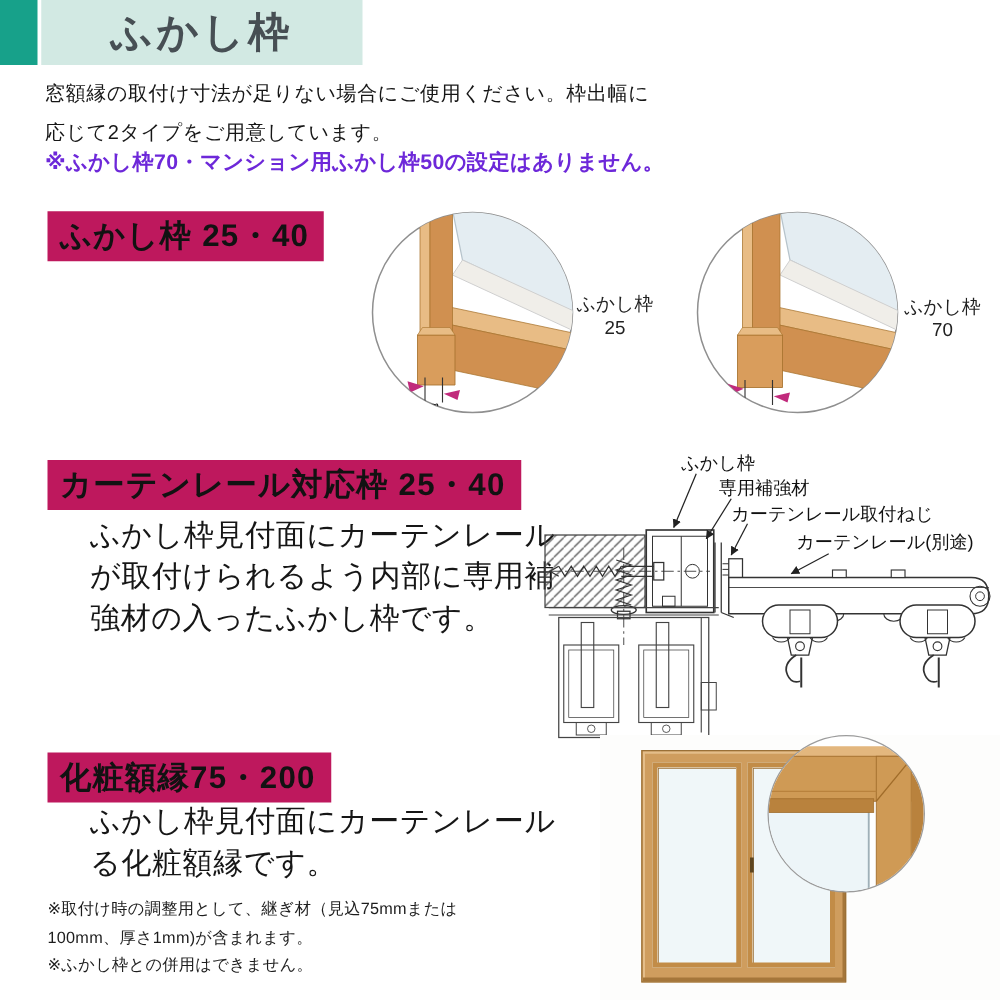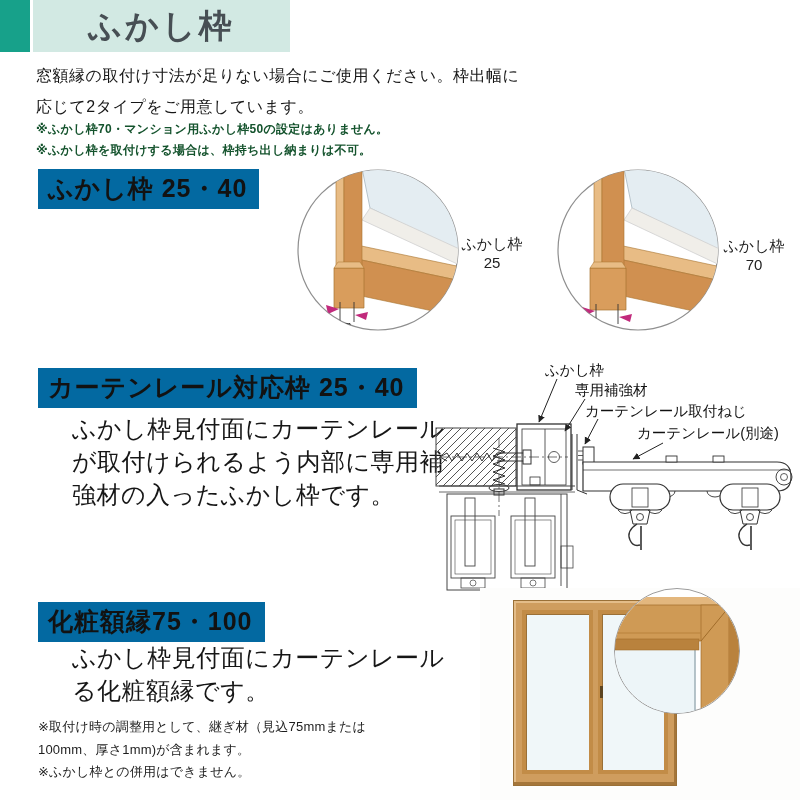--- a/index.html
+++ b/index.html
@@ -15,24 +15,24 @@
   .abs { position:absolute; }
 
   
   .teal-block { left:0; top:0; width:30px; height:52px; background:#17a18a; }
   .banner { left:33px; top:0; width:257px; height:52px; background:#d2e9e3;
             display:flex; align-items:center; justify-content:center; }
   .banner-title { font-size:33px; font-weight:bold; color:#474f54; letter-spacing:3px; }
 
   
   .intro { left:36px; top:60px; font-size:16px; line-height:31px; color:#161616; letter-spacing:0.5px; }
-  .warnings { left:36px; top:119px; font-size:12px; font-weight:bold; color:#14532d; line-height:21px; letter-spacing:0.3px; }
-
-  
-  .sec-heading { background:#0369a1; display:inline-block; padding:3px 12px 4px 10px;
+  .warnings { left:36px; top:119px; font-size:17px; font-weight:bold; color:#6d28d9; line-height:21px; letter-spacing:0.3px; }
+
+  
+  .sec-heading { background:#be185d; display:inline-block; padding:3px 12px 4px 10px;
                  font-size:25px; font-weight:bold; color:#121212; letter-spacing:1px; }
   .h1pos { left:38px; top:169px; }
   .h2pos { left:38px; top:368px;text-decoration:underline; }
   .h3pos { left:38px; top:602px; }
 
   .body-par { font-size:24px; line-height:33px; color:#161616; letter-spacing:0.5px;margin-left:32px; }
   .p2pos { left:40px; top:412px; }
   .p3pos { left:40px; top:641px; }
 
   .notes { left:38px; top:716px; font-size:13px; line-height:22.5px; color:#1d1d1d; letter-spacing:0.2px; }
@@ -67,21 +67,20 @@
 <div class="abs banner">
   <span class="banner-title">ふかし枠</span>
 </div>
 
 <div class="abs intro">
   <div>窓額縁の取付け寸法が足りない場合にご使用ください。枠出幅に</div>
   <div>応じて2タイプをご用意しています。</div>
 </div>
 <div class="abs warnings">
   <div>※ふかし枠70・マンション用ふかし枠50の設定はありません。</div>
-  <div>※ふかし枠を取付けする場合は、枠持ち出し納まりは不可。</div>
 </div>
 
 <div class="abs h1pos">
   <span class="sec-heading">ふかし枠 25・40</span>
 </div>
 
 <svg class="abs circle-diagram c1pos" viewBox="0 0 164 164">
   <defs>
       <clipPath id="clipA">
         <circle cx="82" cy="82" r="80"></circle>
@@ -249,21 +248,21 @@
     <line x1="228" y1="85" x2="198" y2="101" marker-end="url(#arr)"></line>
   </g>
 
   <text x="110" y="17" font-size="14.5" fill="#111">ふかし枠</text>
   <text x="140" y="37" font-size="14.5" fill="#111">専用補強材</text>
   <text x="150" y="58" font-size="14.5" fill="#111">カーテンレール取付ねじ</text>
   <text x="202" y="80" font-size="14.5" fill="#111">カーテンレール(別途)</text>
 </svg>
 
 <div class="abs h3pos">
-  <span class="sec-heading">化粧額縁75・100</span>
+  <span class="sec-heading">化粧額縁75・200</span>
 </div>
 <div class="abs body-par p3pos">
   <div>ふかし枠見付面にカーテンレール</div>
   <div>る化粧額縁です。</div>
 </div>
 <div class="abs notes">
   <div>※取付け時の調整用として、継ぎ材（見込75mmまたは</div>
   <div>100mm、厚さ1mm)が含まれます。</div>
   <div>※ふかし枠との併用はできません。</div>
 </div>

